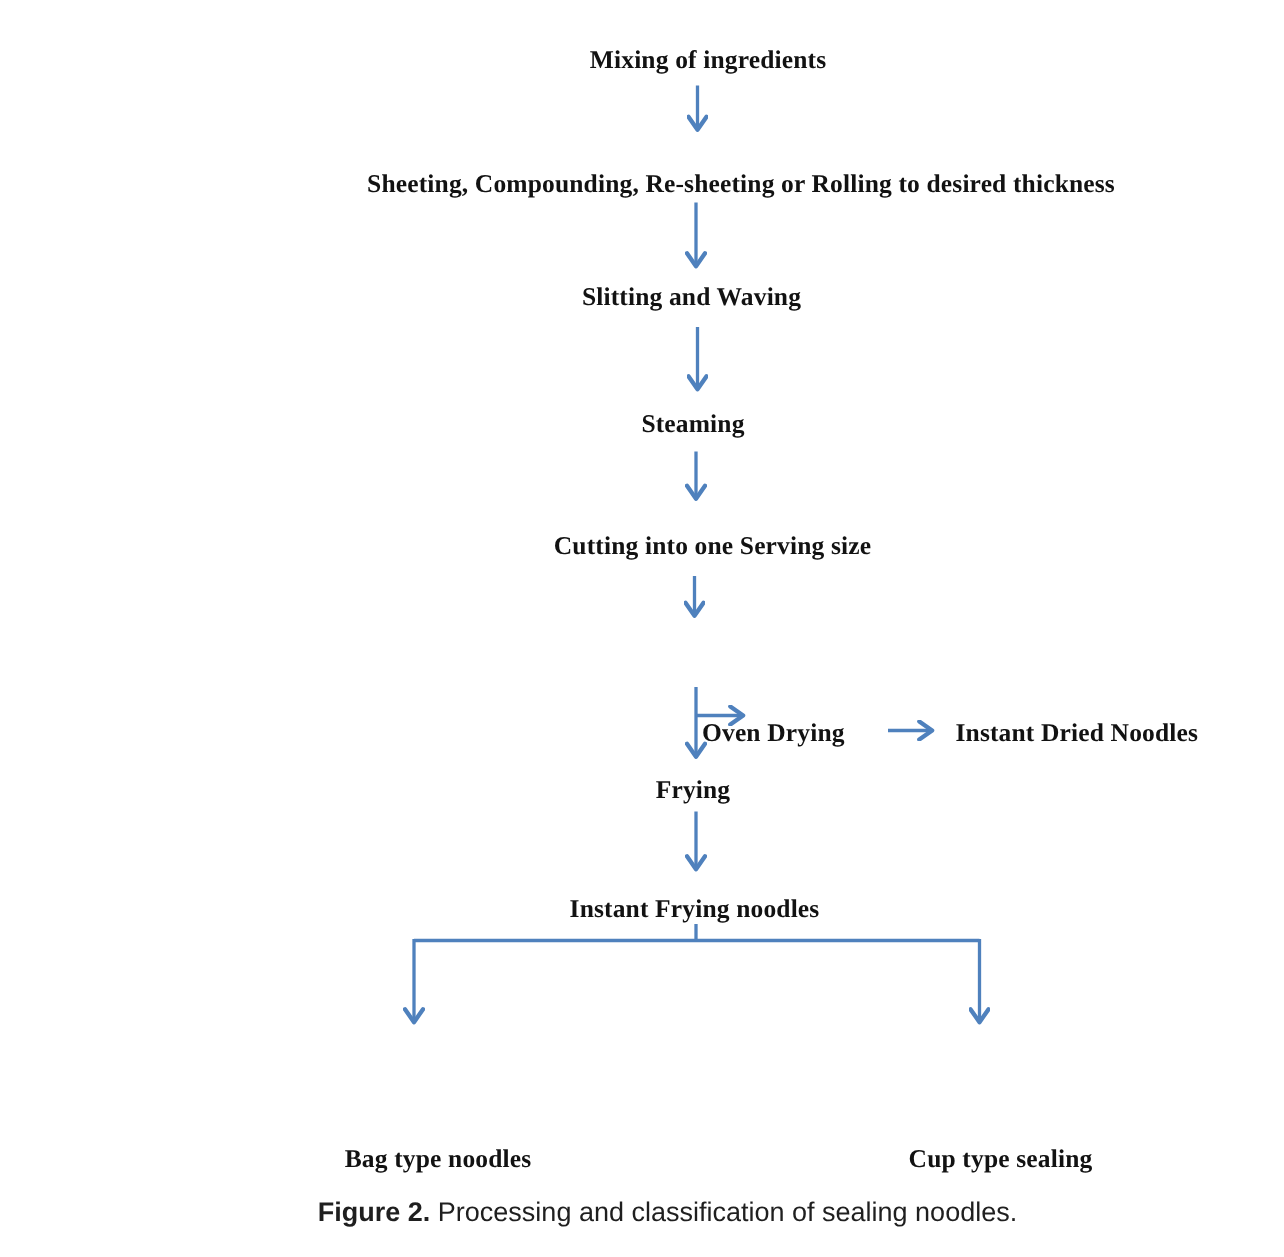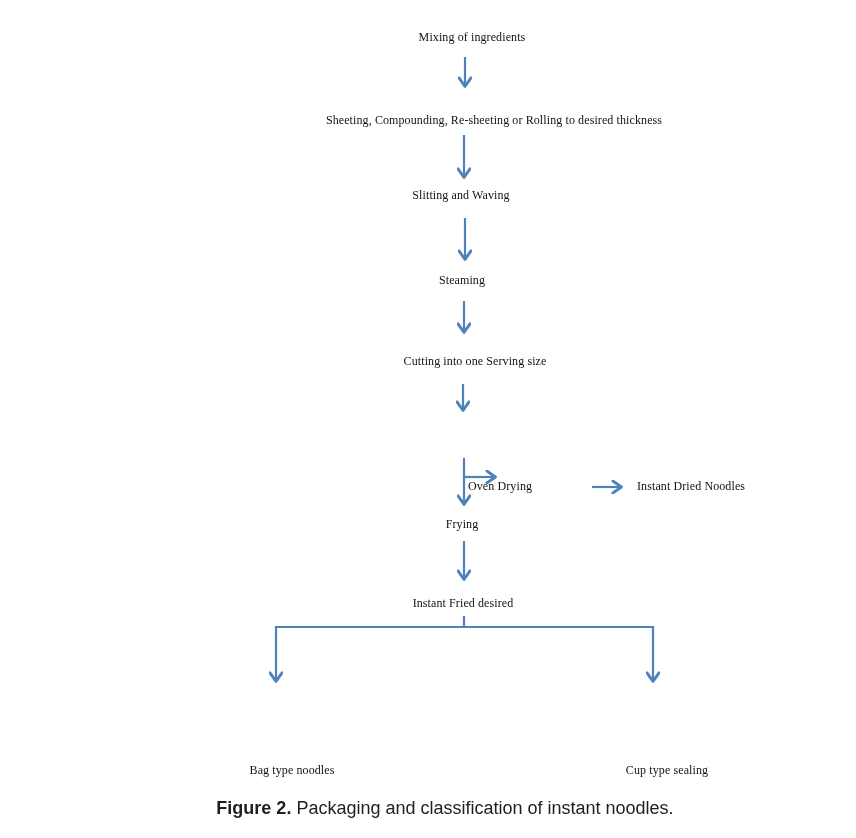--- a/index.html
+++ b/index.html
@@ -19,22 +19,22 @@
     position:absolute;left:0;top:0;width:856px;height:838px;
     pointer-events:none;
   }
   #connectors line{stroke:var(--arrow);stroke-width:2.2px;}
   #connectors .ah{stroke:var(--arrow);stroke-width:2px;fill:none;
     stroke-linecap:round;stroke-linejoin:round;}
   .stage{
     position:absolute;
     transform:translateX(-50%);
     white-space:nowrap;
-    font-weight:normal;
-    font-size:12px;
+    font-weight:bold;
+    font-size:17px;
     line-height:1.1;
     color:var(--ink);
     letter-spacing:0.1px;
     text-align:center;
   }
   .stage.anchor-left{transform:none;}
   .caption{
     position:absolute;
     transform:translateX(-50%);
     white-space:nowrap;
@@ -77,22 +77,22 @@
   <div class="stage" style="left:472px;top:31px;">Mixing of ingredients</div>
   <div class="stage" style="left:494px;top:114px;">Sheeting, Compounding, Re-sheeting or Rolling to desired thickness</div>
   <div class="stage" style="left:461px;top:189px;">Slitting and Waving</div>
   <div class="stage" style="left:462px;top:274px;">Steaming</div>
   <div class="stage" style="left:475px;top:355px;">Cutting into one Serving size</div>
 
   <div class="stage anchor-left" style="left:468px;top:480px;">Oven Drying</div>
   <div class="stage anchor-left" style="left:637px;top:480px;">Instant Dried Noodles</div>
 
   <div class="stage" style="left:462px;top:518px;">Frying</div>
-  <div class="stage" style="left:463px;top:597px;">Instant Fried desired</div>
+  <div class="stage" style="left:463px;top:597px;">Instant Frying noodles</div>
 
   <div class="stage" style="left:256px;top:764px;margin-left:36px;">Bag type noodles</div>
   <div class="stage" style="left:667px;top:764px;">Cup type sealing</div>
 
   <div class="caption" style="left:445px;top:798px;">
-    <span class="prefix">Figure 2.</span><span>Packaging and classification of instant noodles.</span>
+    <span class="prefix">Figure 2.</span><span>Processing and classification of sealing noodles.</span>
   </div>
 
 </div>
 
 </body></html>

